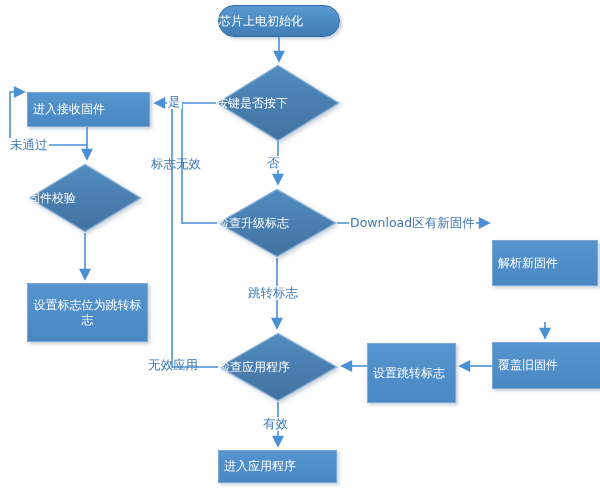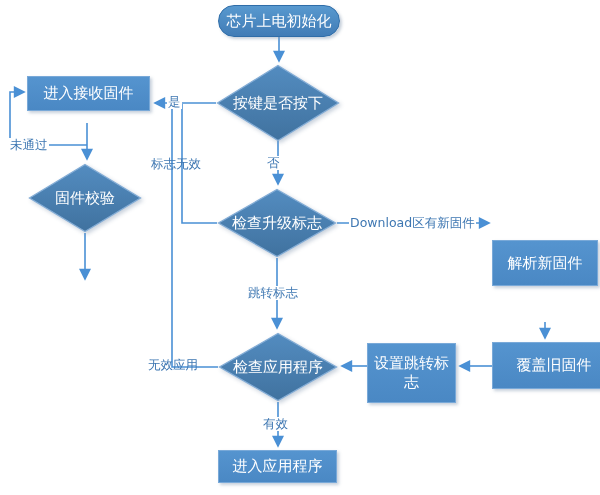--- a/index.html
+++ b/index.html
@@ -2,22 +2,22 @@
 <html><head>
 <meta charset="utf-8">
 <style>
   html,body{margin:0;padding:0;background:#ffffff;}
   .canvas{
     position:relative;width:600px;height:495px;background:#ffffff;overflow:hidden;
     font-family:"DejaVu Sans","Liberation Sans",sans-serif;
   }
   .edges{position:absolute;left:0;top:0;width:600px;height:495px;}
   .node{
-    position:absolute;display:flex;align-items:center;justify-content:center;
-    text-align:center;color:#ffffff;font-size:15px;line-height:1.25;
+    position:absolute;display:flex;align-items:center;
+    text-align:center;color:#ffffff;font-size:12px;line-height:1.25;
     box-sizing:border-box;
   }
   .rect{
     background:linear-gradient(180deg,#5594cf 0%,#4a88c4 100%);
     border:1px solid #79a9d8;
     box-shadow:2px 2px 3px rgba(130,150,175,0.45);
     padding:2px 5px;
   }
   .stadium{
     background:linear-gradient(180deg,#5899cf 0%,#417cb6 100%);
@@ -81,31 +81,34 @@
     <span>芯片上电初始化</span>
   </div>
 
   <div class="node diamond" style="left:216px;top:64px;width:124px;height:78px;">
     <svg width="124" height="78">
       <polygon points="62,1.5 122.5,39 62,76.5 1.5,39" fill="url(#dgrad)" stroke="#84add6" stroke-width="1.3"></polygon>
     </svg>
     <span>按键是否按下</span>
   </div>
 
-  <div class="node rect" style="left:27px;top:76px;width:123px;height:35px;">
+  <div class="node rect" style="left:27px;top:92px;width:123px;height:35px;">
     <span>进入接收固件</span>
   </div>
 
   <div class="node diamond" style="left:28px;top:163px;width:114px;height:70px;">
     <svg width="114" height="70">
       <polygon points="57,1.5 112.5,35 57,68.5 1.5,35" fill="url(#dgrad)" stroke="#84add6" stroke-width="1.3"></polygon>
     </svg>
     <span>固件校验</span>
   </div>
 
+  <div class="node rect" style="left:27px;top:283px;width:121px;height:59px;">
+    <span>设置标志位为跳转标志</span>
+  </div>
 
   <div class="node diamond" style="left:217px;top:188px;width:120px;height:70px;">
     <svg width="120" height="70">
       <polygon points="60,1.5 118.5,35 60,68.5 1.5,35" fill="url(#dgrad)" stroke="#84add6" stroke-width="1.3"></polygon>
     </svg>
     <span>检查升级标志</span>
   </div>
 
   <div class="node rect" style="left:492px;top:200px;width:106px;height:46px;margin-top:40px;">
     <span>解析新固件</span>

